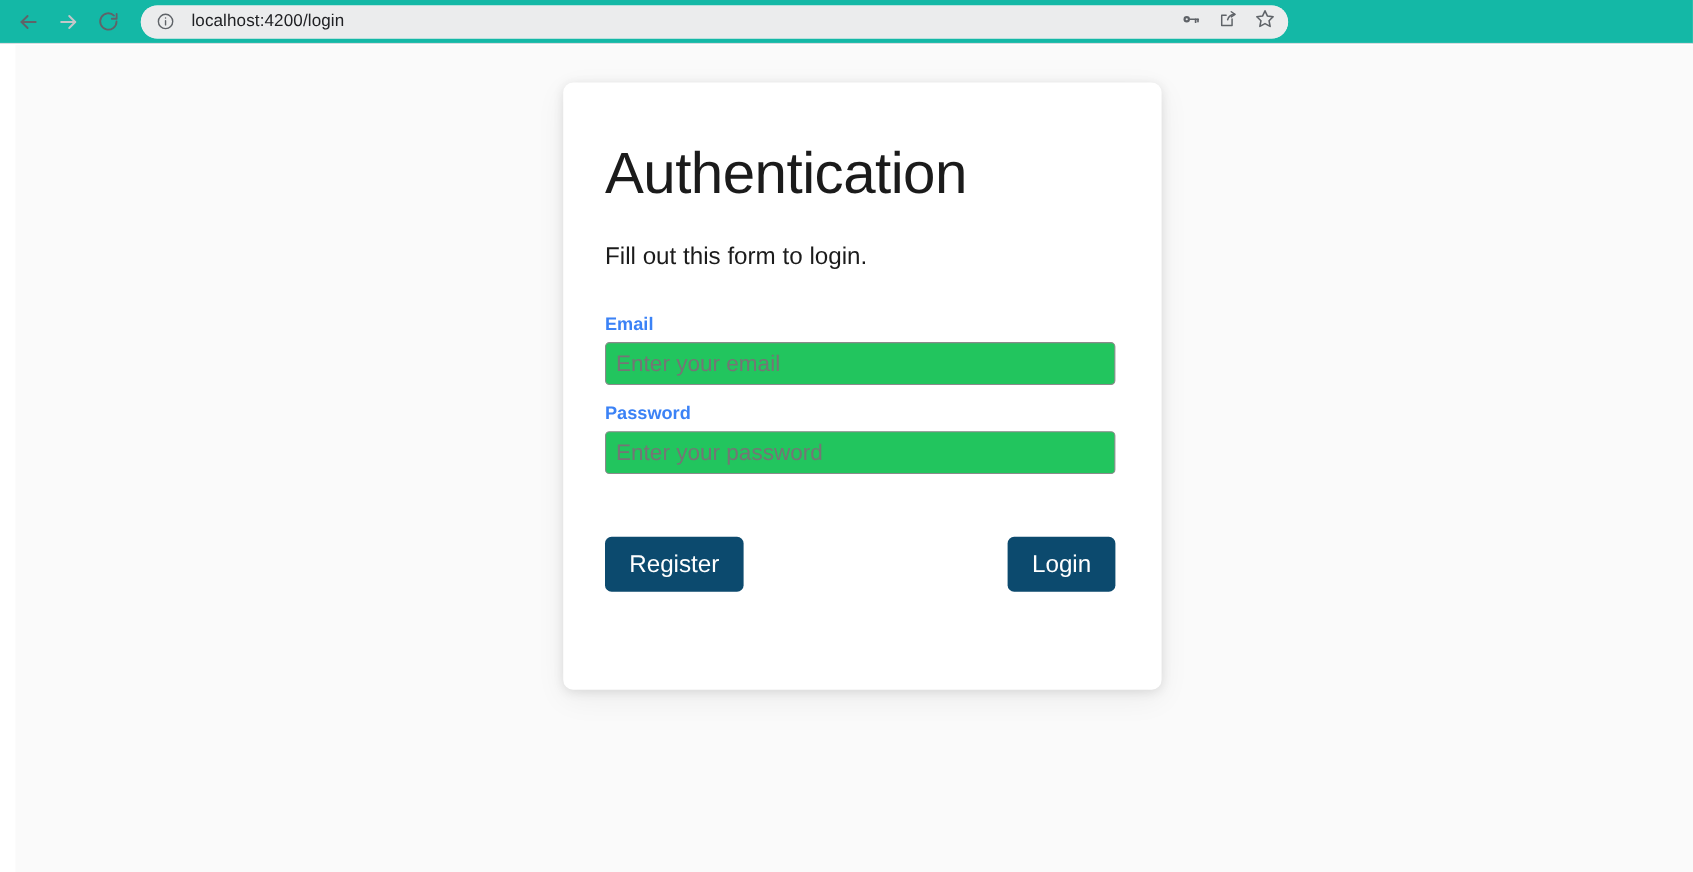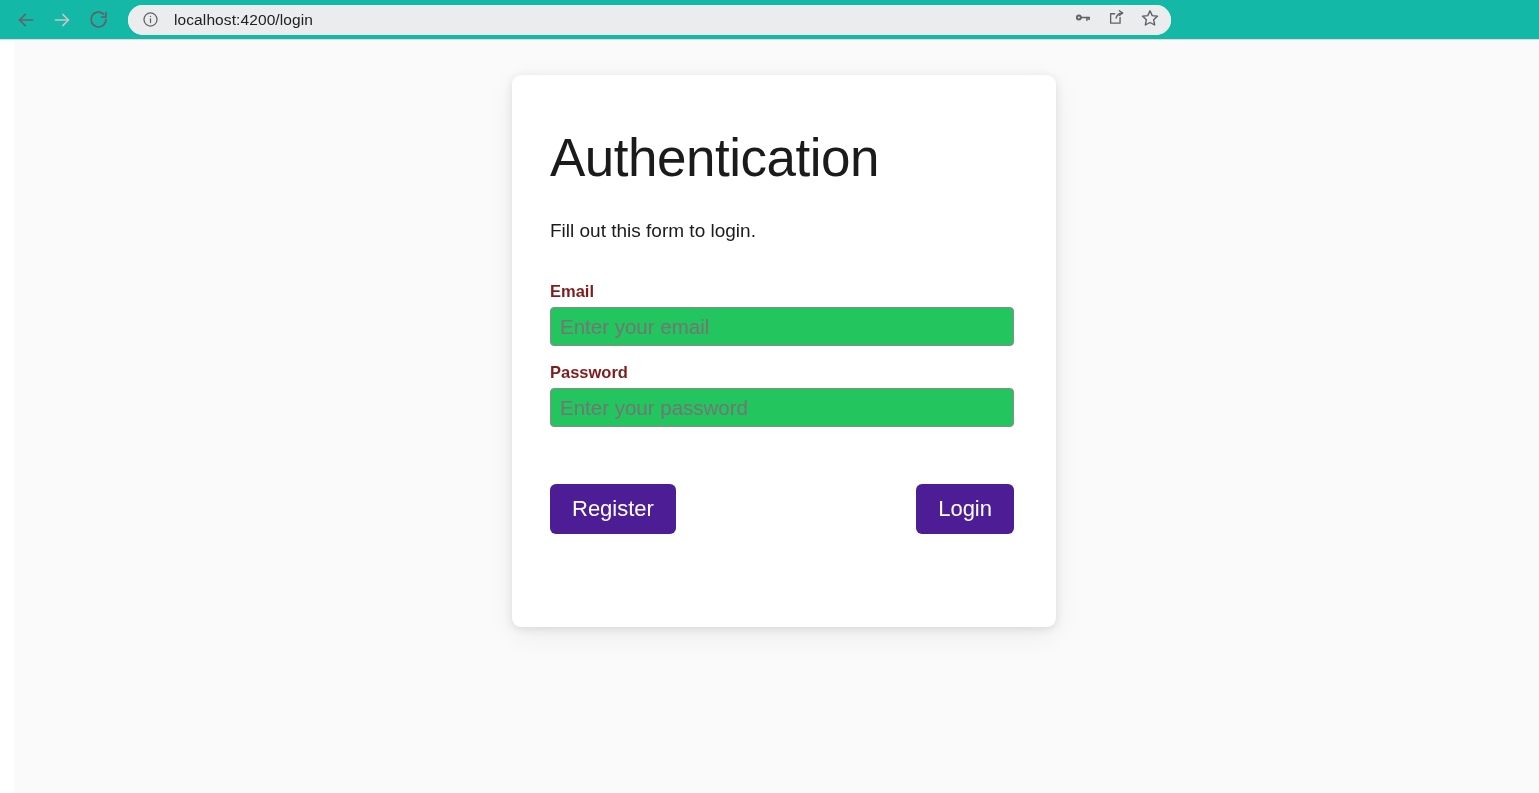--- a/index.html
+++ b/index.html
@@ -111,33 +111,33 @@
     font-size: 53px;
     font-weight: 400;
     color: #1b1b1b;
     letter-spacing: -0.5px;
     line-height: 1.1;
   }
 
   .page-subtitle {
     margin: 0;
     padding-top: 33px;
-    font-size: 19px;
+    font-size: 22px;
     font-weight: 400;
     color: #1b1b1b;
   }
 
   .form-area { padding-top: 40px; }
 
   .field { margin-bottom: 17px; }
   .field-label {
     display: block;
     font-size: 16.5px;
     font-weight: 700;
-    color: #7f1d1d;
+    color: #3b82f6;
     margin-bottom: 6px;
   }
   .field-input {
     display: block;
     width: 464px;
     height: 39px;
     border: 1px solid #8b8b8b;
     border-radius: 4px;
     background: #22c55e;
     padding: 0 9px;
@@ -149,21 +149,21 @@
   .field-input::placeholder { color: #757575; opacity: 1; }
 
   .button-row {
     display: flex;
     justify-content: space-between;
     align-items: center;
     width: 464px;
     padding-top: 40px;
   }
   .btn {
-    background: #4c1d95;
+    background: #0c4a6e;
     color: #ffffff;
     border: none;
     border-radius: 6px;
     font-family: "Liberation Sans", sans-serif;
     font-size: 22px;
     line-height: 1;
     padding: 0 22px;
     height: 50px;
     cursor: pointer;
   }

